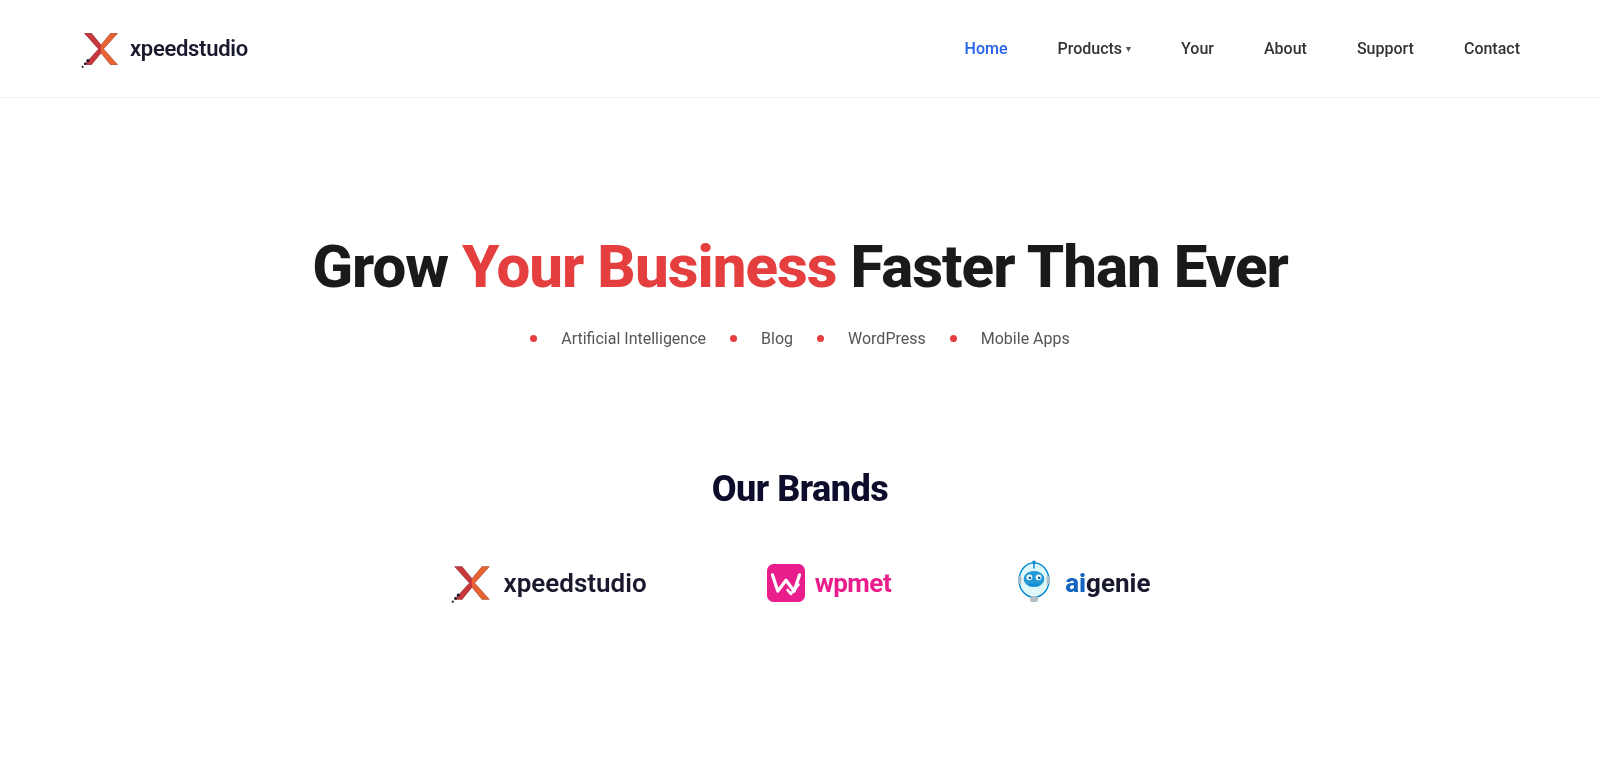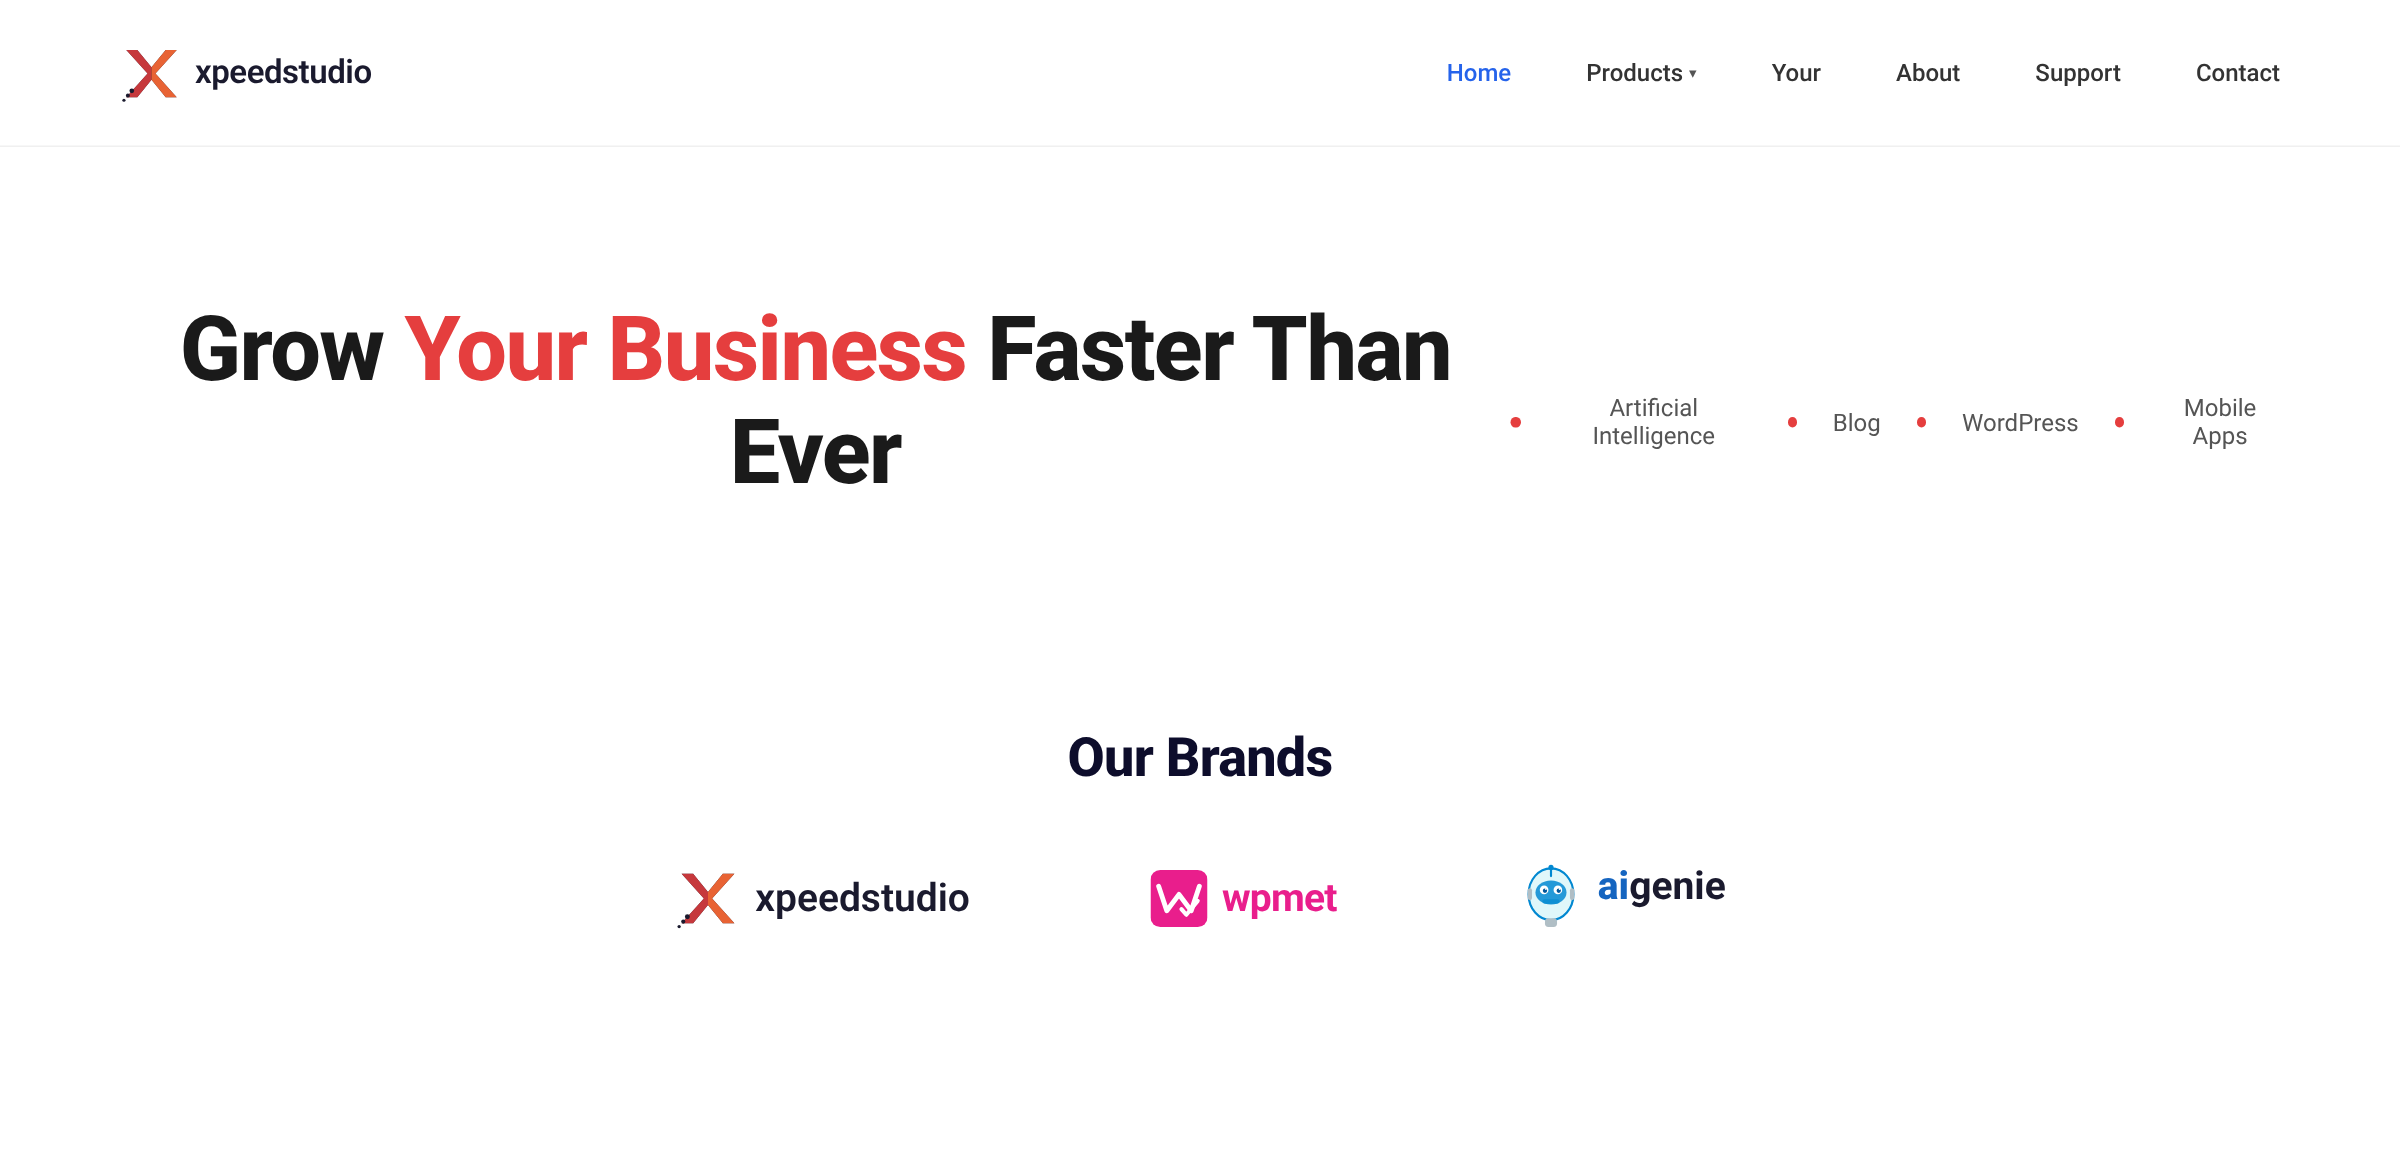--- a/index.html
+++ b/index.html
@@ -72,21 +72,21 @@
     }
 
     .nav-links .chevron {
       font-size: 10px;
       color: #555;
     }
 
     
     .hero {
       display: flex;
-      flex-direction: row;
+      flex-direction: column;
       align-items: center;
       justify-content: flex-end;
       padding: 100px 80px 80px;
       text-align: center;
       min-height: 330px;
     }
 
     .hero-title {
       font-size: 60px;
       font-weight: 800;
@@ -171,21 +171,21 @@
     .brand-wpmet-text {
       font-size: 26px;
       font-weight: 700;
       color: #e91e8c;
       letter-spacing: -0.5px;
     }
 
     
     .brand-aigenie {
       display: flex;
-      align-items: flex-start;
+      align-items: center;
       gap: 8px;
     }
 
     .brand-aigenie-robot {
       width: 46px;
       height: 46px;
     }
 
     .brand-aigenie-text-wrap {
       font-size: 26px;

